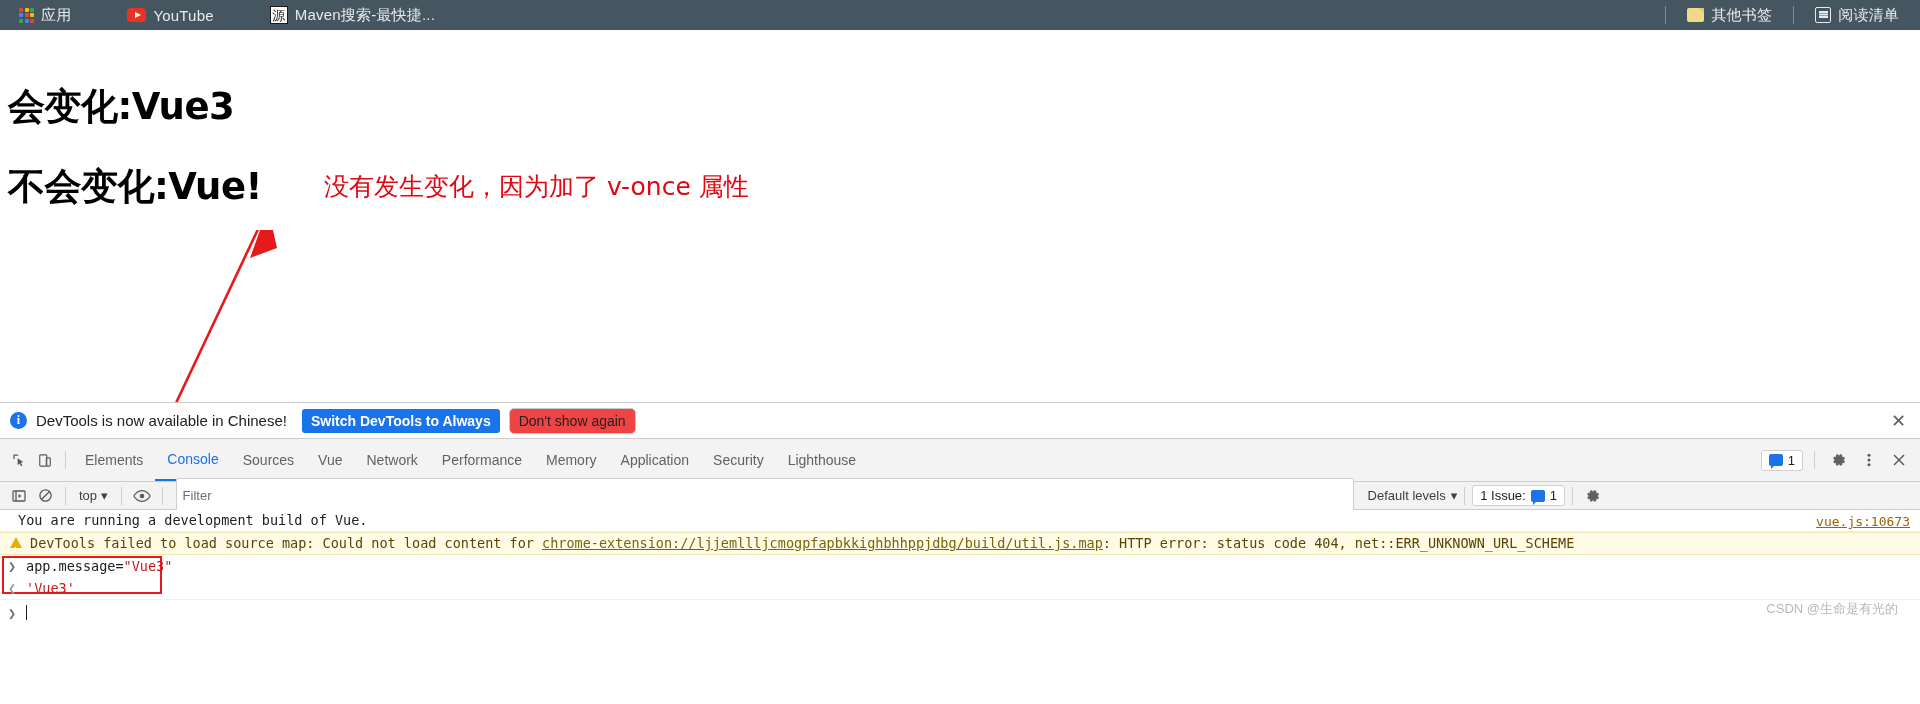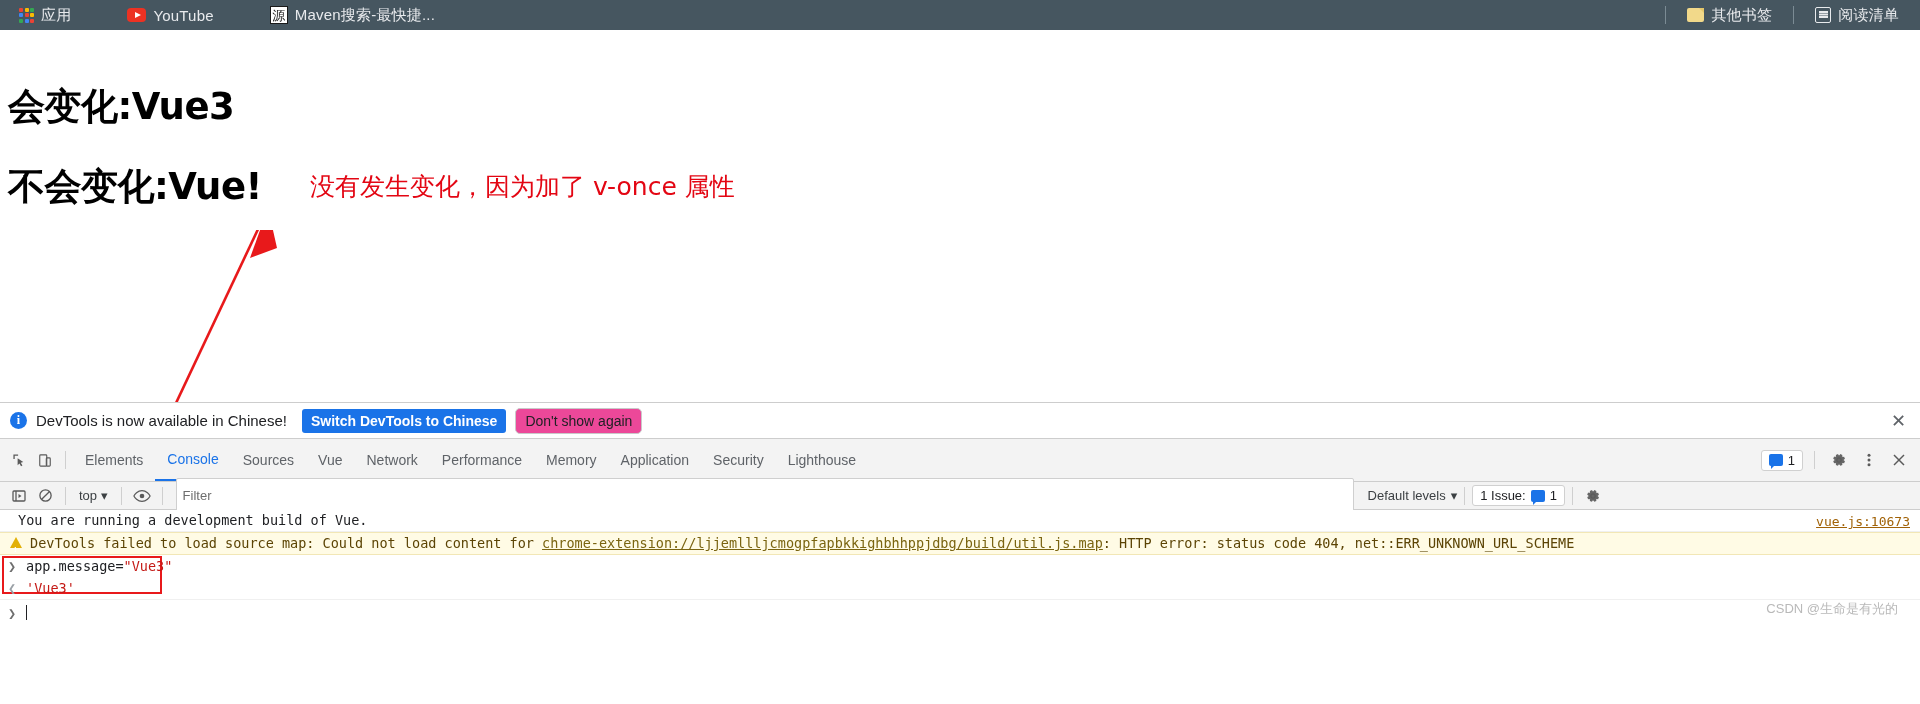--- a/index.html
+++ b/index.html
@@ -115,21 +115,21 @@
     color: #000;
     margin: 0;
     position: absolute;
     letter-spacing: -0.5px;
   }
   #head1 { top: 52px; left: 8px; }
   #head2 { top: 132px; left: 8px; }
   .annotation {
     position: absolute;
     top: 140px;
-    left: 310px;
+    left: 324px;
     color: #e30613;
     font-size: 25px;
     font-family: "DejaVu Sans", "Liberation Sans", sans-serif;
     white-space: nowrap;
   }
   .arrow-svg {
     position: absolute;
     left: 100px; top: 200px;
     pointer-events: none;
   }
@@ -165,21 +165,21 @@
     border: none;
     border-radius: 3px;
     padding: 4px 9px;
     font-size: 14px;
     font-weight: bold;
     font-family: "Liberation Sans", sans-serif;
     cursor: pointer;
     white-space: nowrap;
   }
   .btn-plain {
-    background: #ec4899;
+    background: #ef4444;
     color: #202124;
     border: 1px solid #c9c9c9;
     border-radius: 5px;
     padding: 4px 9px;
     font-size: 14px;
     font-family: "Liberation Sans", sans-serif;
     cursor: pointer;
     white-space: nowrap;
   }
   .notice-close {
@@ -432,21 +432,21 @@
 
   <svg class="arrow-svg" width="260" height="340" viewBox="0 0 260 340">
     <line x1="2" y1="330" x2="168" y2="-22" stroke="#e8191b" stroke-width="2.6"></line>
     <path d="M168 -22 L150 28 L177 18 Z" fill="#e8191b"></path>
   </svg>
 </div>
 
 <div class="devtools-notice">
   <span class="info-icon">i</span>
   <span class="notice-text">DevTools is now available in Chinese!</span>
-  <button class="btn-blue">Switch DevTools to Chinese</button>
+  <button class="btn-blue">Switch DevTools to Always</button>
   <button class="btn-plain">Don't show again</button>
   <span class="notice-close">✕</span>
 </div>
 
 <div class="dt-tabbar">
   <span class="dt-icon-btn">
     <svg width="15" height="15" viewBox="0 0 16 16">
       <path d="M1.5 1.5h5v1.4H2.9v3.6H1.5z" fill="#5a5a5a"></path>
       <path d="M6 5.5l6 4.2-2.6.7 1.7 3-1.5.8-1.6-3-2 1.8z" fill="#5a5a5a"></path>
     </svg>

